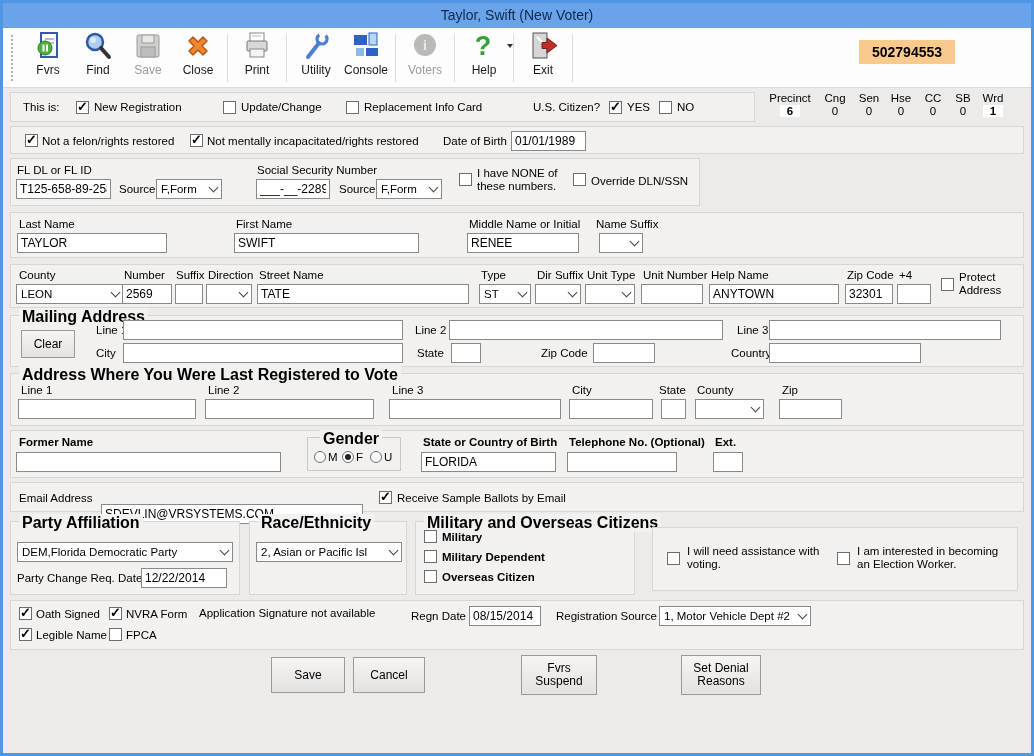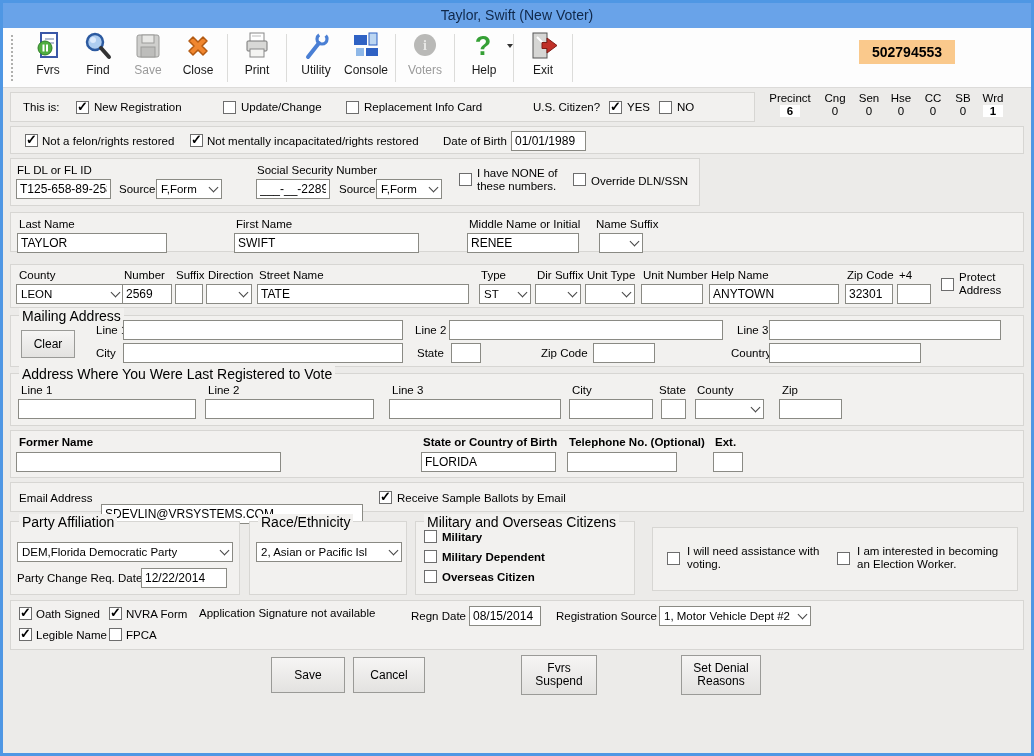--- a/index.html
+++ b/index.html
@@ -10,21 +10,21 @@
   .grip { width:4px; height:46px; border-left:2px dotted #b0b0ae; margin:0 8px 0 2px; }
   .tbtn { position:relative; width:50px; height:54px; display:flex; flex-direction:column; align-items:center; justify-content:flex-start; font-size:12px; color:#1a1a1a; cursor:default; }
   .tbtn .ticon { width:30px; height:30px; flex:none; }
   .tbtn .tlabel { margin-top:2px; white-space:nowrap; }
   .tbtn.disabled { color:#9a9a9a; }
   .tsep { width:1px; height:48px; background:#dcdcda; margin:0 4px; flex:none; }
   .drop-arrow { position:absolute; right:-4px; top:13px; width:0; height:0; border-left:3.5px solid transparent; border-right:3.5px solid transparent; border-top:4px solid #333; }
   .badge { position:absolute; top:12px; right:76px; width:96px; height:24px; background:#fac98c; font-size:14px; font-weight:bold; text-align:center; line-height:24px; color:#000; }
   .form { position:relative; width:100%; height:665px; background:#ecebe9; }
   .sec { position:absolute; border:1px solid #d7d6d3; background:#f2f1ef; }
-  .gt { position:absolute; top:-8px; font-size:14px; font-weight:normal; background:#f2f1ef; padding:0 3px; white-space:nowrap; }
+  .gt { position:absolute; top:-8px; font-size:16px; font-weight:bold; background:#f2f1ef; padding:0 3px; white-space:nowrap; }
   .lbl { position:absolute; font-size:11.5px; white-space:nowrap; color:#000; }
   .b { font-weight:bold; }
   .lbl2 { line-height:13px; }
   .inp { position:absolute; height:20px; border:1px solid #8a8a84; background:#fff; font:12px "Liberation Sans",sans-serif; padding:0 3px; color:#000; }
   .combo { position:absolute; height:20px; border:1px solid #8a8a84; background:#fff; display:flex; align-items:center; justify-content:space-between; padding:0 4px 0 4px; font-size:11.5px; color:#000; }
   .combo .ctext { white-space:nowrap; overflow:hidden; }
   .chev { flex:none; width:7px; height:7px; border-right:1.6px solid #444; border-bottom:1.6px solid #444; transform:rotate(45deg); margin-top:-4px; margin-left:3px; }
   .cb { position:absolute; width:13px; height:13px; border:1px solid #6d6d6d; background:#fff; }
   .cb.checked::after { content:"✓"; position:absolute; left:0px; top:-3px; font-size:13px; font-weight:bold; color:#000; }
   .radio { position:absolute; width:12px; height:12px; border:1px solid #6d6d6d; border-radius:50%; background:#fff; }
@@ -224,21 +224,21 @@
         <span class="ctext">F,Form</span>
           <span class="chev"></span>
       </div>
       <span class="cb" style="left:448px;top:14px"></span>
       <span class="lbl lbl2" style="left:466px;top:8px"><span>I have NONE of</span><br><span>these numbers.</span></span>
       <span class="cb" style="left:562px;top:14px"></span>
       <span class="lbl" style="left:580px;top:16px">Override DLN/SSN</span>
     </div>
 
 
-    <div class="sec" style="left:7px;top:124px;width:1014px;height:40px">
+    <div class="sec" style="left:7px;top:124px;width:1014px;height:46px">
       <span class="lbl" style="left:8px;top:5px">Last Name</span>
       <input class="inp" style="left: 6px; top: 20px; width: 150px;" value="TAYLOR">
       <span class="lbl" style="left:225px;top:5px">First Name</span>
       <input class="inp" style="left: 223px; top: 20px; width: 185px;" value="SWIFT">
       <span class="lbl" style="left:458px;top:5px">Middle Name or Initial</span>
       <input class="inp" style="left: 456px; top: 20px; width: 112px;" value="RENEE">
       <span class="lbl" style="left:585px;top:5px">Name Suffix</span>
       <div class="combo" style="left:588px;top:20px;width:44px">
         <span class="ctext"></span>
           <span class="chev"></span>
@@ -325,20 +325,29 @@
         <span class="ctext"></span>
           <span class="chev"></span>
       </div>
       <span class="lbl" style="left:771px;top:10px">Zip</span>
       <input class="inp" style="left: 768px; top: 25px; width: 63px;" value="">
     </div>
 
     <div class="sec" style="left:7px;top:342px;width:1014px;height:48px">
       <span class="lbl b" style="left:8px;top:5px">Former Name</span>
       <input class="inp" style="left: 5px; top: 21px; width: 265px;" value="">
+      <div class="sec" style="left:296px;top:6px;width:94px;height:34px;border-color:#c9c8c5">
+        <span class="gt" style="left:12px">Gender</span>
+        <span class="radio" style="left:6px;top:13px"></span>
+        <span class="lbl" style="left:20px;top:13px">M</span>
+        <span class="radio checked" style="left:34px;top:13px"></span>
+        <span class="lbl" style="left:48px;top:13px">F</span>
+        <span class="radio" style="left:62px;top:13px"></span>
+        <span class="lbl" style="left:76px;top:13px">U</span>
+      </div>
       <span class="lbl b" style="left:412px;top:5px">State or Country of Birth</span>
       <input class="inp" style="left: 410px; top: 21px; width: 135px;" value="FLORIDA">
       <span class="lbl b" style="left:558px;top:5px">Telephone No. (Optional)</span>
       <input class="inp" style="left: 556px; top: 21px; width: 110px;" value="">
       <span class="lbl b" style="left:704px;top:5px">Ext.</span>
       <input class="inp" style="left: 702px; top: 21px; width: 30px;" value="">
     </div>
 
     <div class="sec" style="left:7px;top:394px;width:1014px;height:30px">
       <span class="lbl" style="left:8px;top:9px">Email Address</span>

